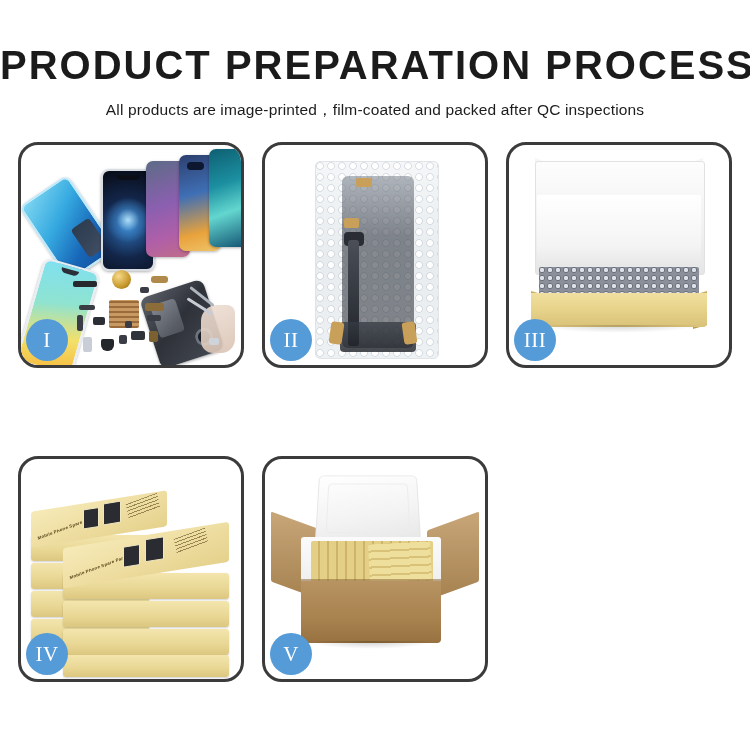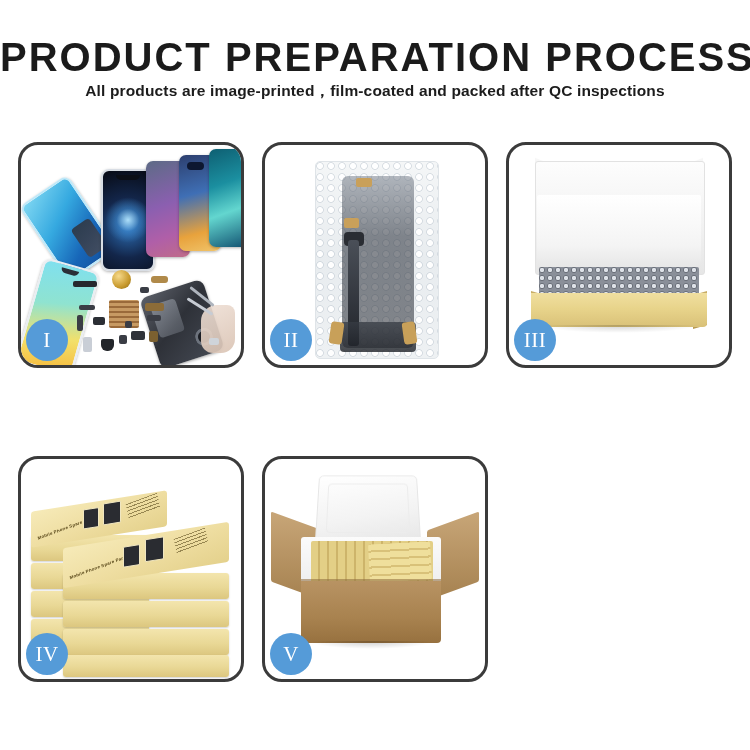--- a/index.html
+++ b/index.html
@@ -7,24 +7,24 @@
     width:750px;height:750px;background:#ffffff;
     font-family:"Liberation Sans","DejaVu Sans",sans-serif;
     overflow:hidden;position:relative;
   }
   .page{position:relative;width:750px;height:750px;}
 
   
   .header{position:absolute;left:0;top:34px;width:750px;text-align:center;}
   .title{
     font-size:40px;font-weight:700;letter-spacing:2.0px;color:#1b1b1b;
-    line-height:46px;white-space:nowrap;
+    line-height:46px;white-space:nowrap;margin-top:8px;
   }
   .subtitle{
-    margin-top:1px;font-size:15.5px;font-weight:700;color:#1c1c1c;
+    margin-top:12px;font-size:15.5px;font-weight:400;color:#1c1c1c;
     letter-spacing:.15px;white-space:nowrap;
   }
 
   
   .grid{position:absolute;left:18px;top:142px;width:714px;height:556px;}
   .panel{
     position:absolute;width:226px;height:226px;
     border:3px solid #3b3b3b;border-radius:20px;
     background:#ffffff;overflow:hidden;box-sizing:border-box;
   }

